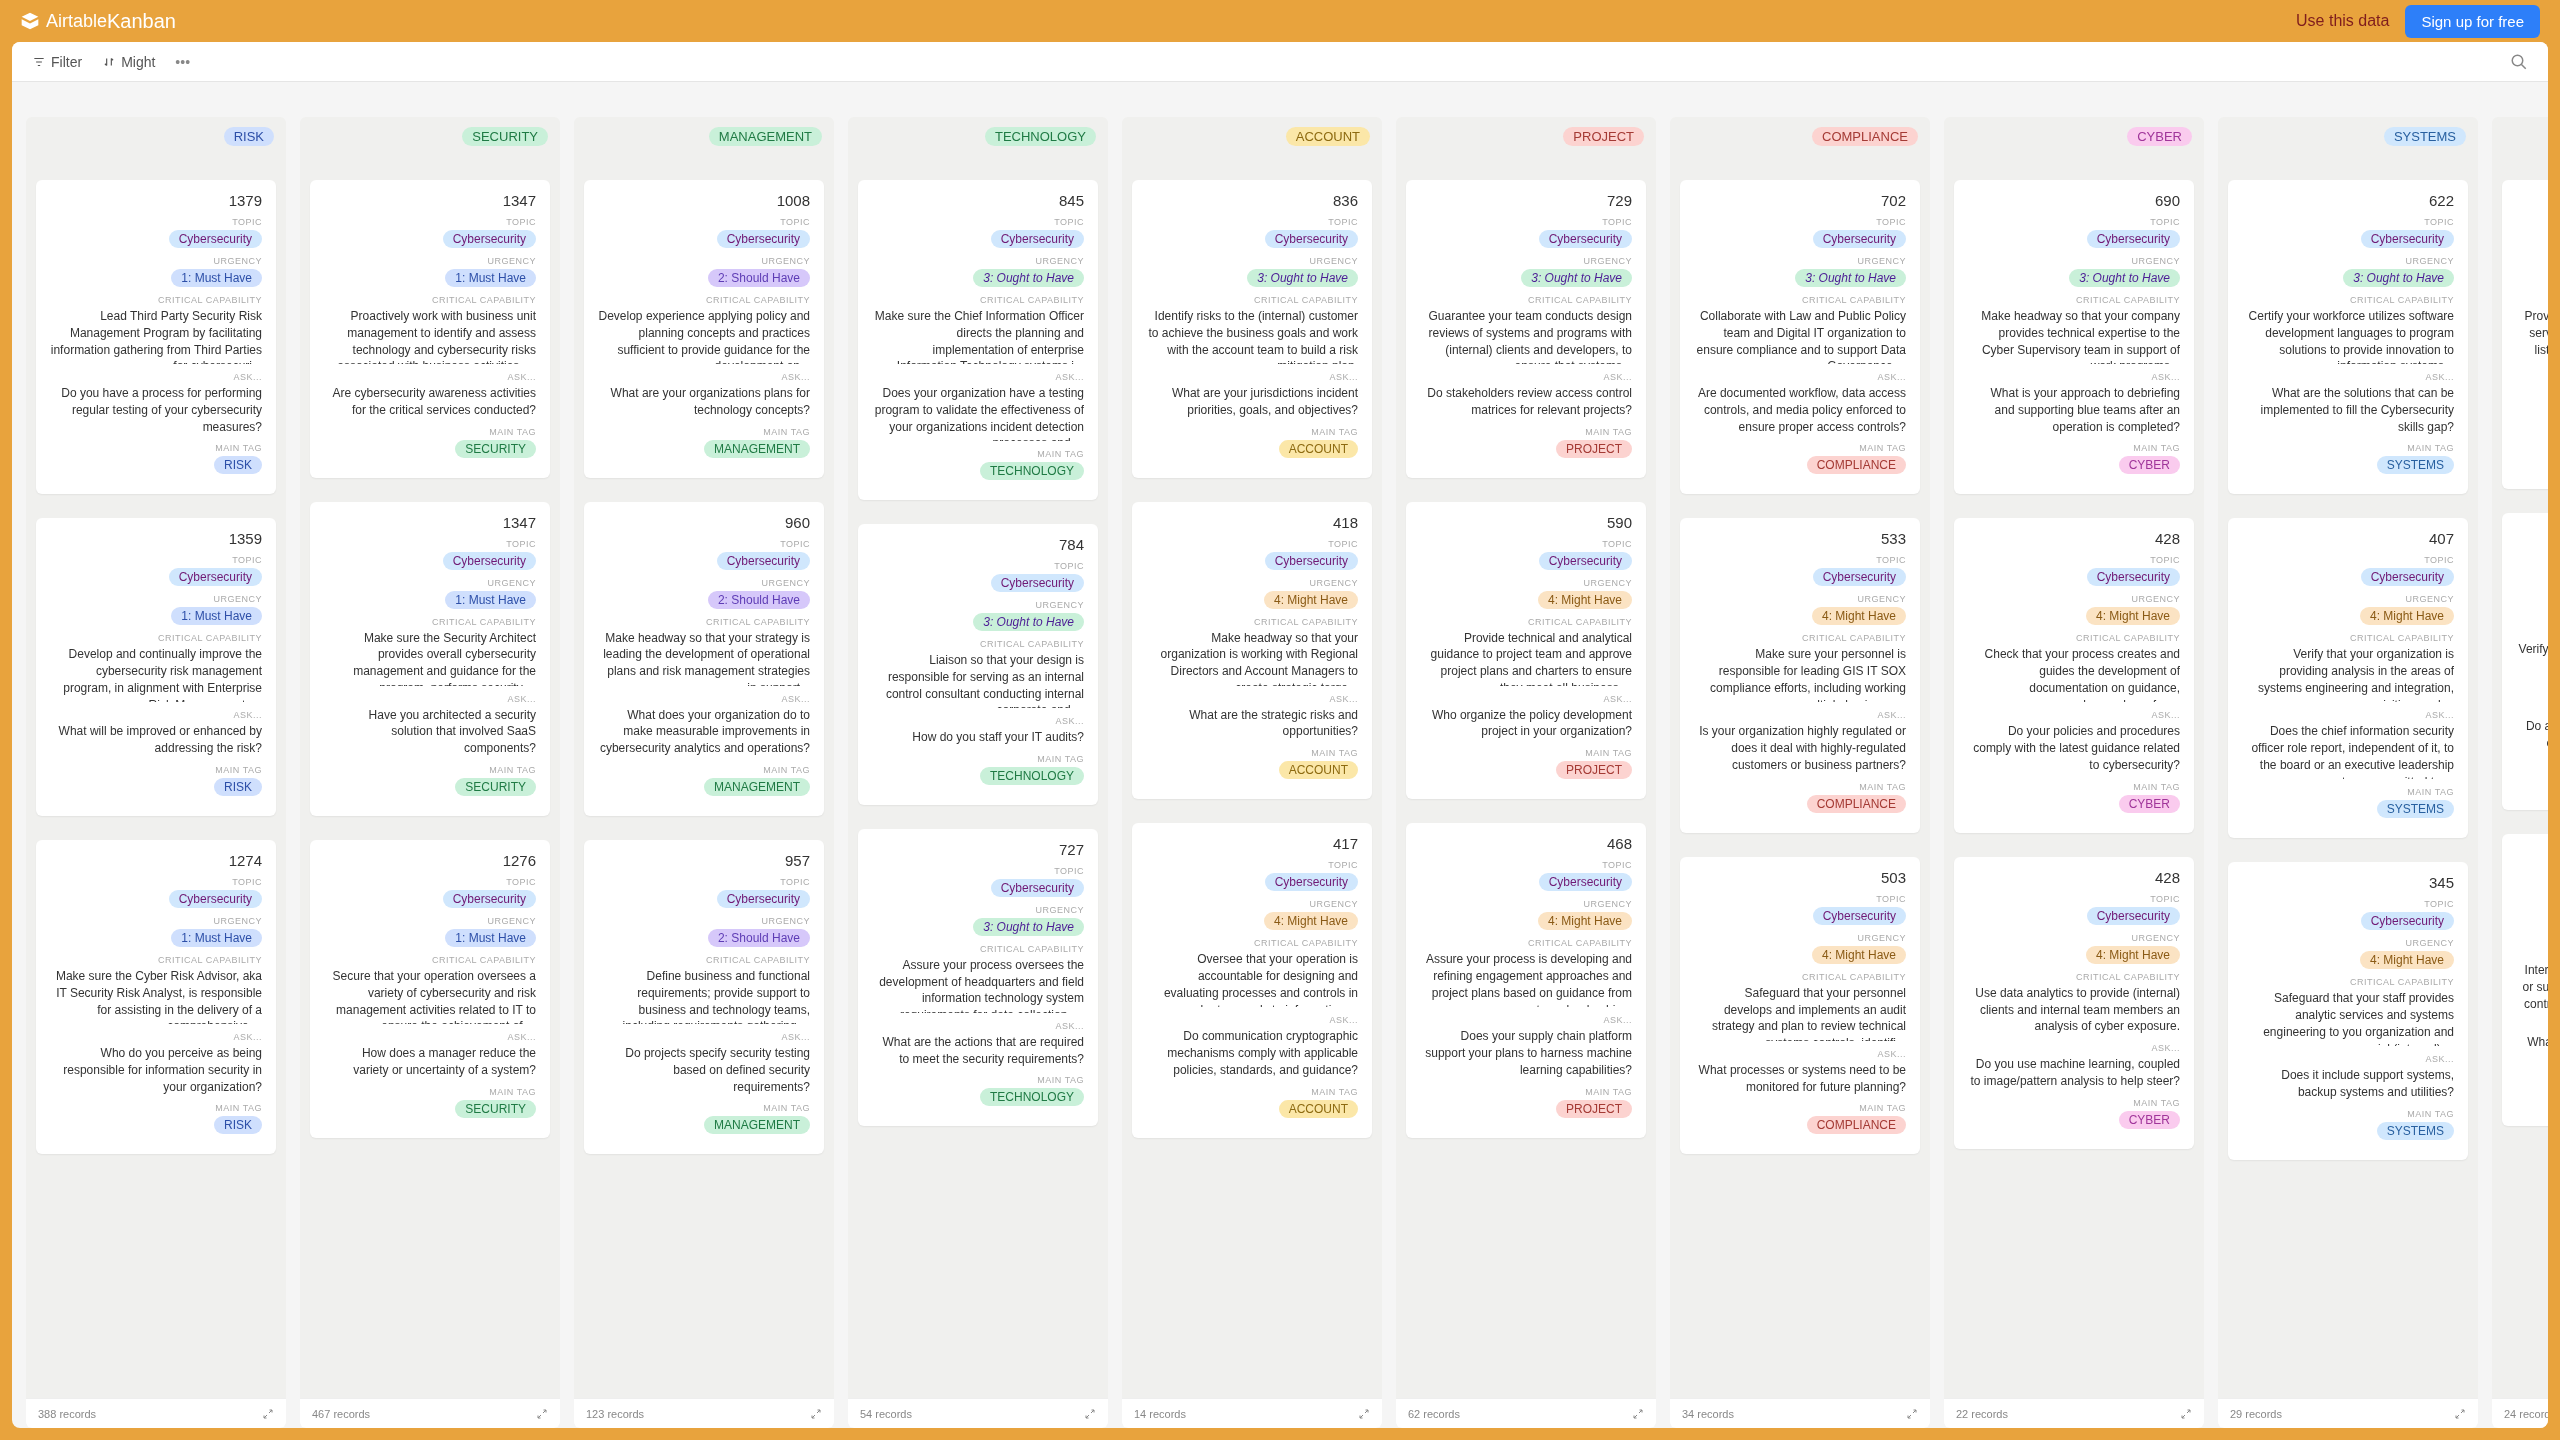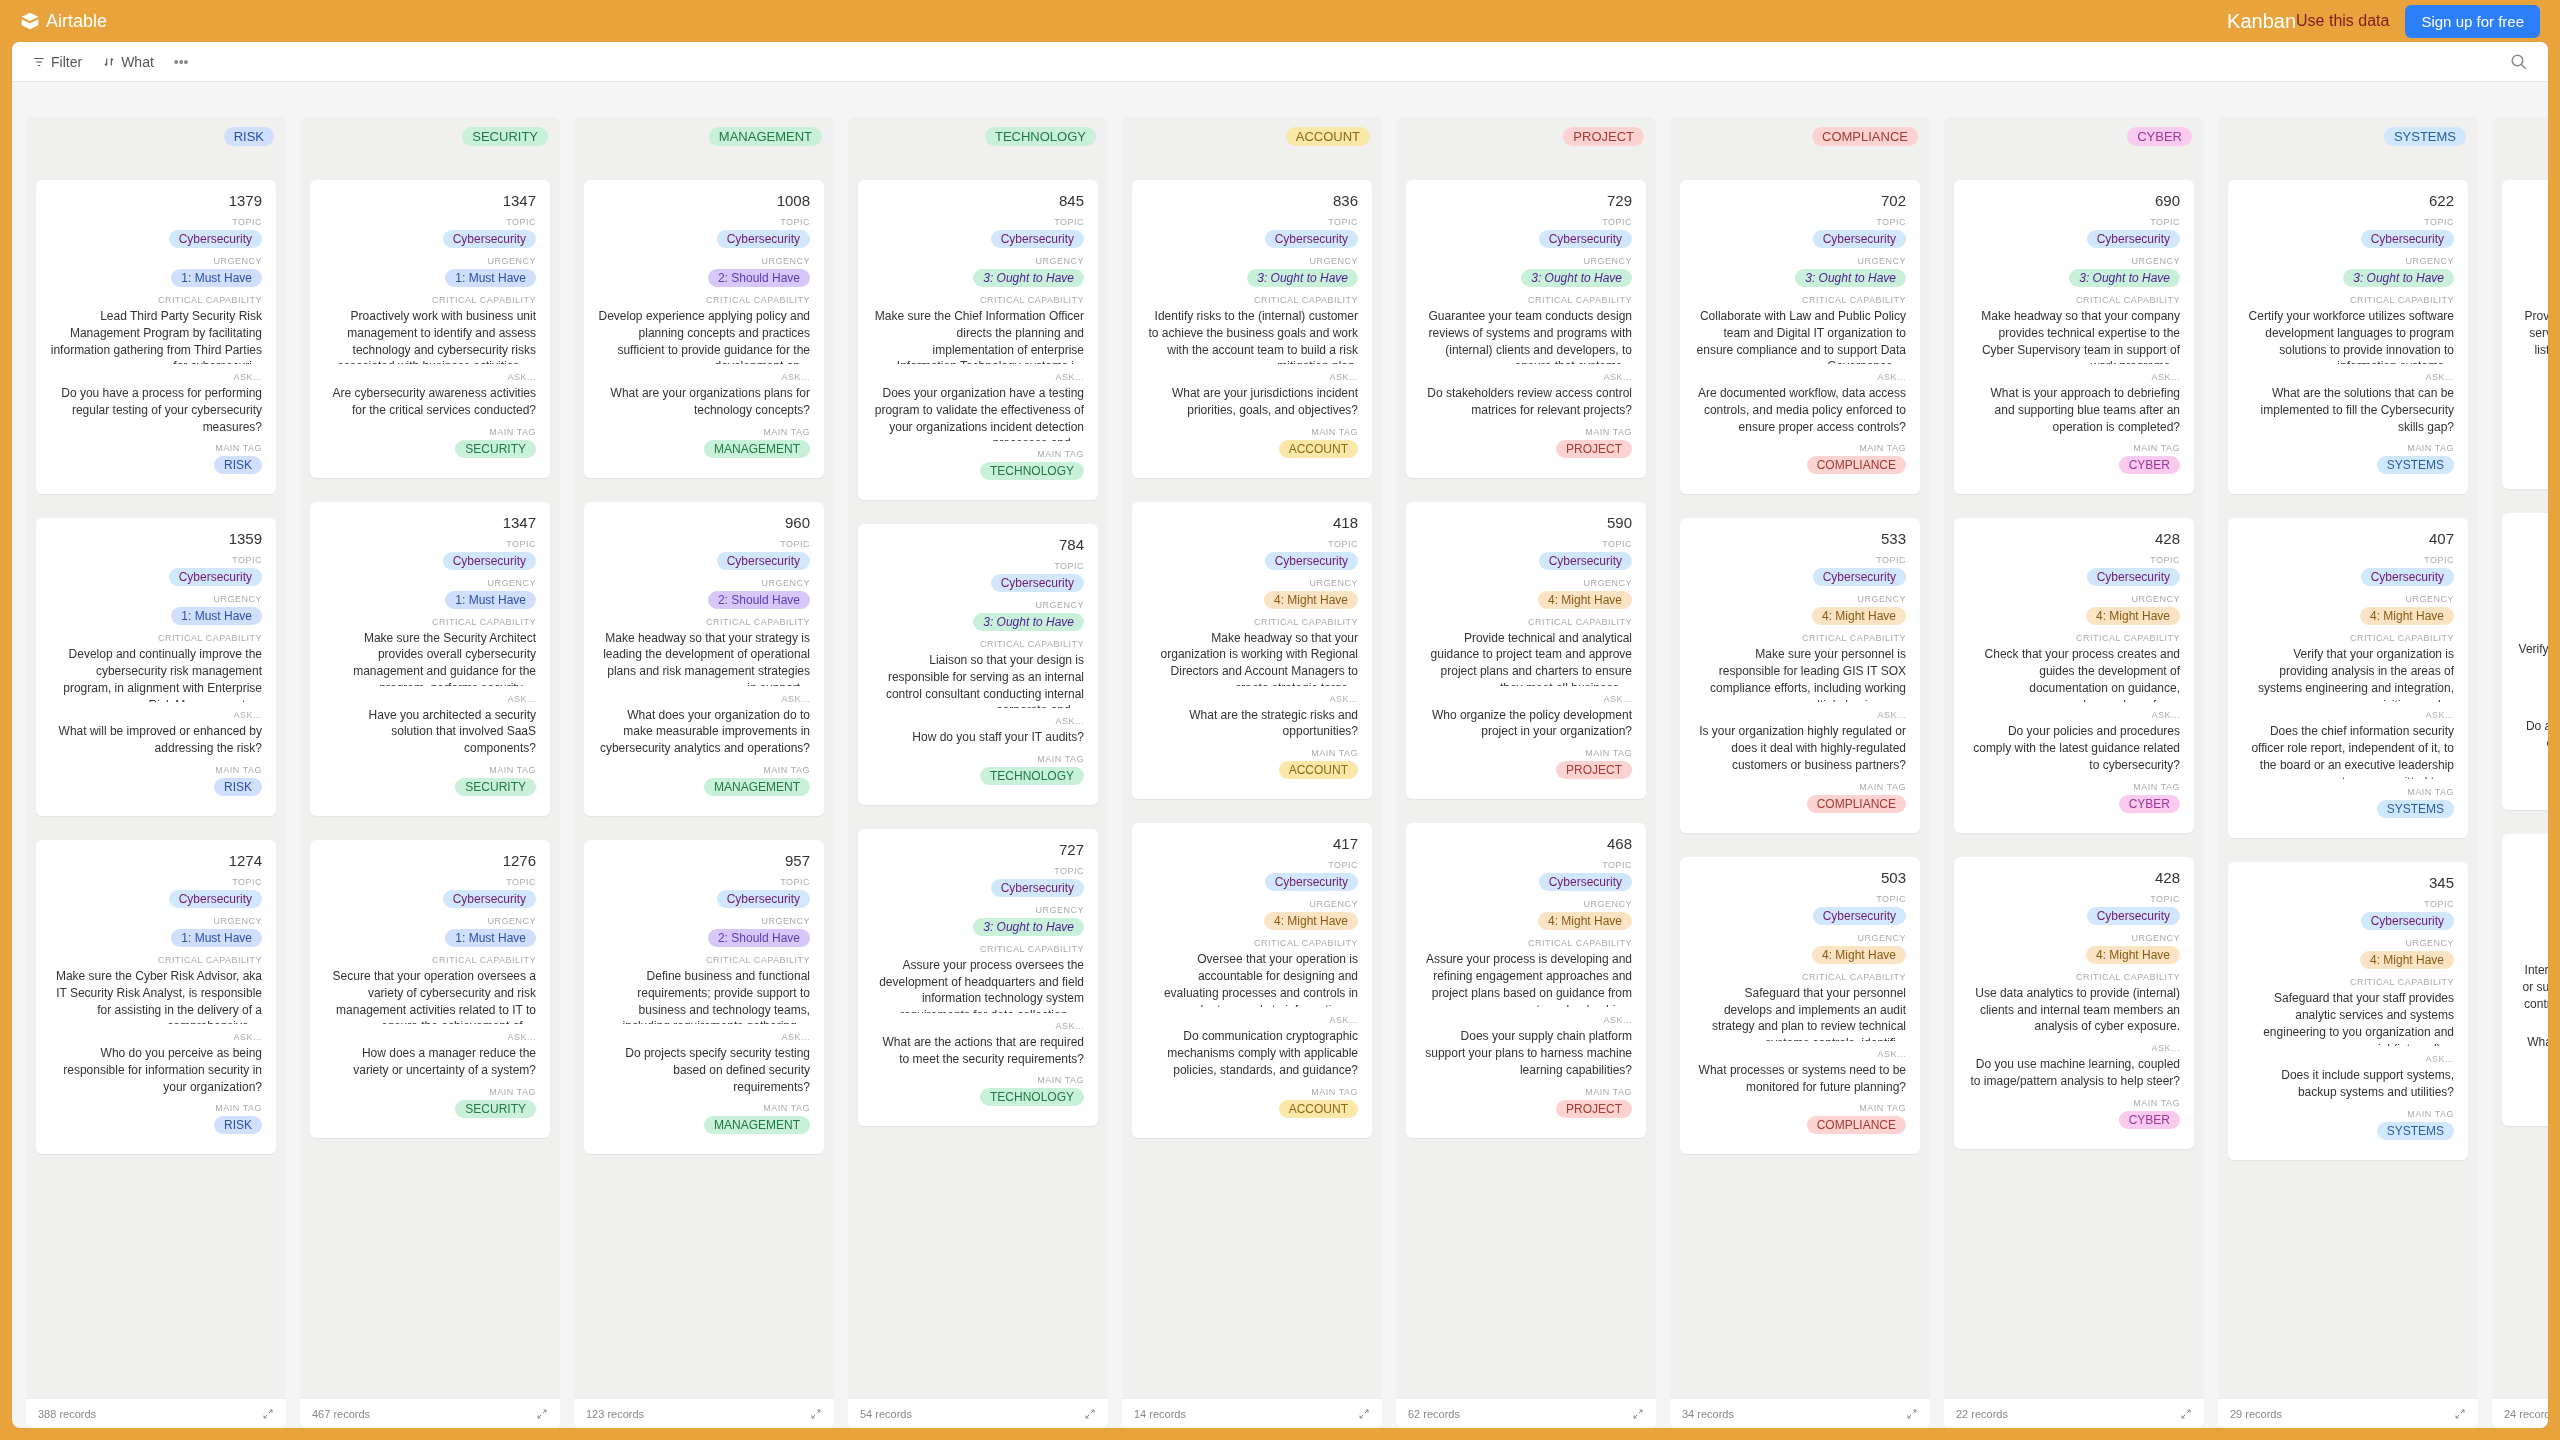--- a/index.html
+++ b/index.html
@@ -1,21 +1,21 @@
 <!DOCTYPE html>
 <html><head>
 <meta charset="utf-8">
 <style>
 * { box-sizing: border-box; margin: 0; padding: 0; }
 body { font-family: -apple-system, BlinkMacSystemFont, "Segoe UI", Helvetica, Arial, sans-serif; background: #e8a33d; font-size: 12px; color: #333; overflow: hidden; }
 .app { width: 2560px; height: 1440px; display: flex; flex-direction: column; }
 .topbar { height: 42px; background: #e8a33d; display: flex; align-items: center; padding: 0 20px; color: #fff; }
 .topbar .brand { display: flex; align-items: center; gap: 6px; font-size: 18px; font-weight: 500; }
 .topbar .brand-icon { width: 20px; height: 20px; }
-.topbar .title { flex: 1; text-align: right; font-size: 20px; font-weight: 500; }
+.topbar .title { flex: 1; text-align: left; font-size: 20px; font-weight: 500; }
 .topbar .actions { display: flex; align-items: center; gap: 16px; }
 .topbar .usedata { font-size: 16px; color: #7f1d1d; }
 .topbar .signup { background: #2d7ff9; color: #fff; border: none; border-radius: 6px; padding: 8px 16px; font-size: 15px; font-weight: 500; cursor: pointer; }
 
 .content-wrap { flex: 1; background: #e8a33d; padding: 0 12px 12px 12px; display: flex; }
 .content { flex: 1; background: #f5f5f5; border-radius: 8px; display: flex; flex-direction: column; overflow: hidden; gap: 21px; }
 .toolbar { height: 40px; background: #fff; border-bottom: 1px solid #e5e5e5; display: flex; align-items: center; padding: 0 20px; gap: 20px; }
 .tb-btn { display: flex; align-items: center; gap: 5px; color: #555; font-size: 14px; cursor: pointer; }
 .tb-icon { width: 14px; height: 14px; }
 .tb-more { color: #888; }
@@ -66,21 +66,21 @@
         <div class="tb-btn">
           <svg class="tb-icon" viewBox="0 0 24 24" fill="none" stroke="#555" stroke-width="2">
               <path d="M4 6h16M7 12h10M10 18h4"></path>
             </svg>
           <span>Filter</span>
         </div>
         <div class="tb-btn">
           <svg class="tb-icon" viewBox="0 0 24 24" fill="none" stroke="#555" stroke-width="2">
               <path d="M8 6v12M8 18l-3-3M16 18V6M16 6l3 3"></path>
             </svg>
-          <span>What</span>
+          <span>Might</span>
         </div>
         <div class="tb-btn tb-more">•••</div>
         <div class="spacer"></div>
         <svg class="search-icon" viewBox="0 0 24 24" fill="none" stroke="#888" stroke-width="2">
             <circle cx="10" cy="10" r="7"></circle>
             <path d="M21 21l-6-6"></path>
           </svg>
       </div>
 
       <div class="board">

